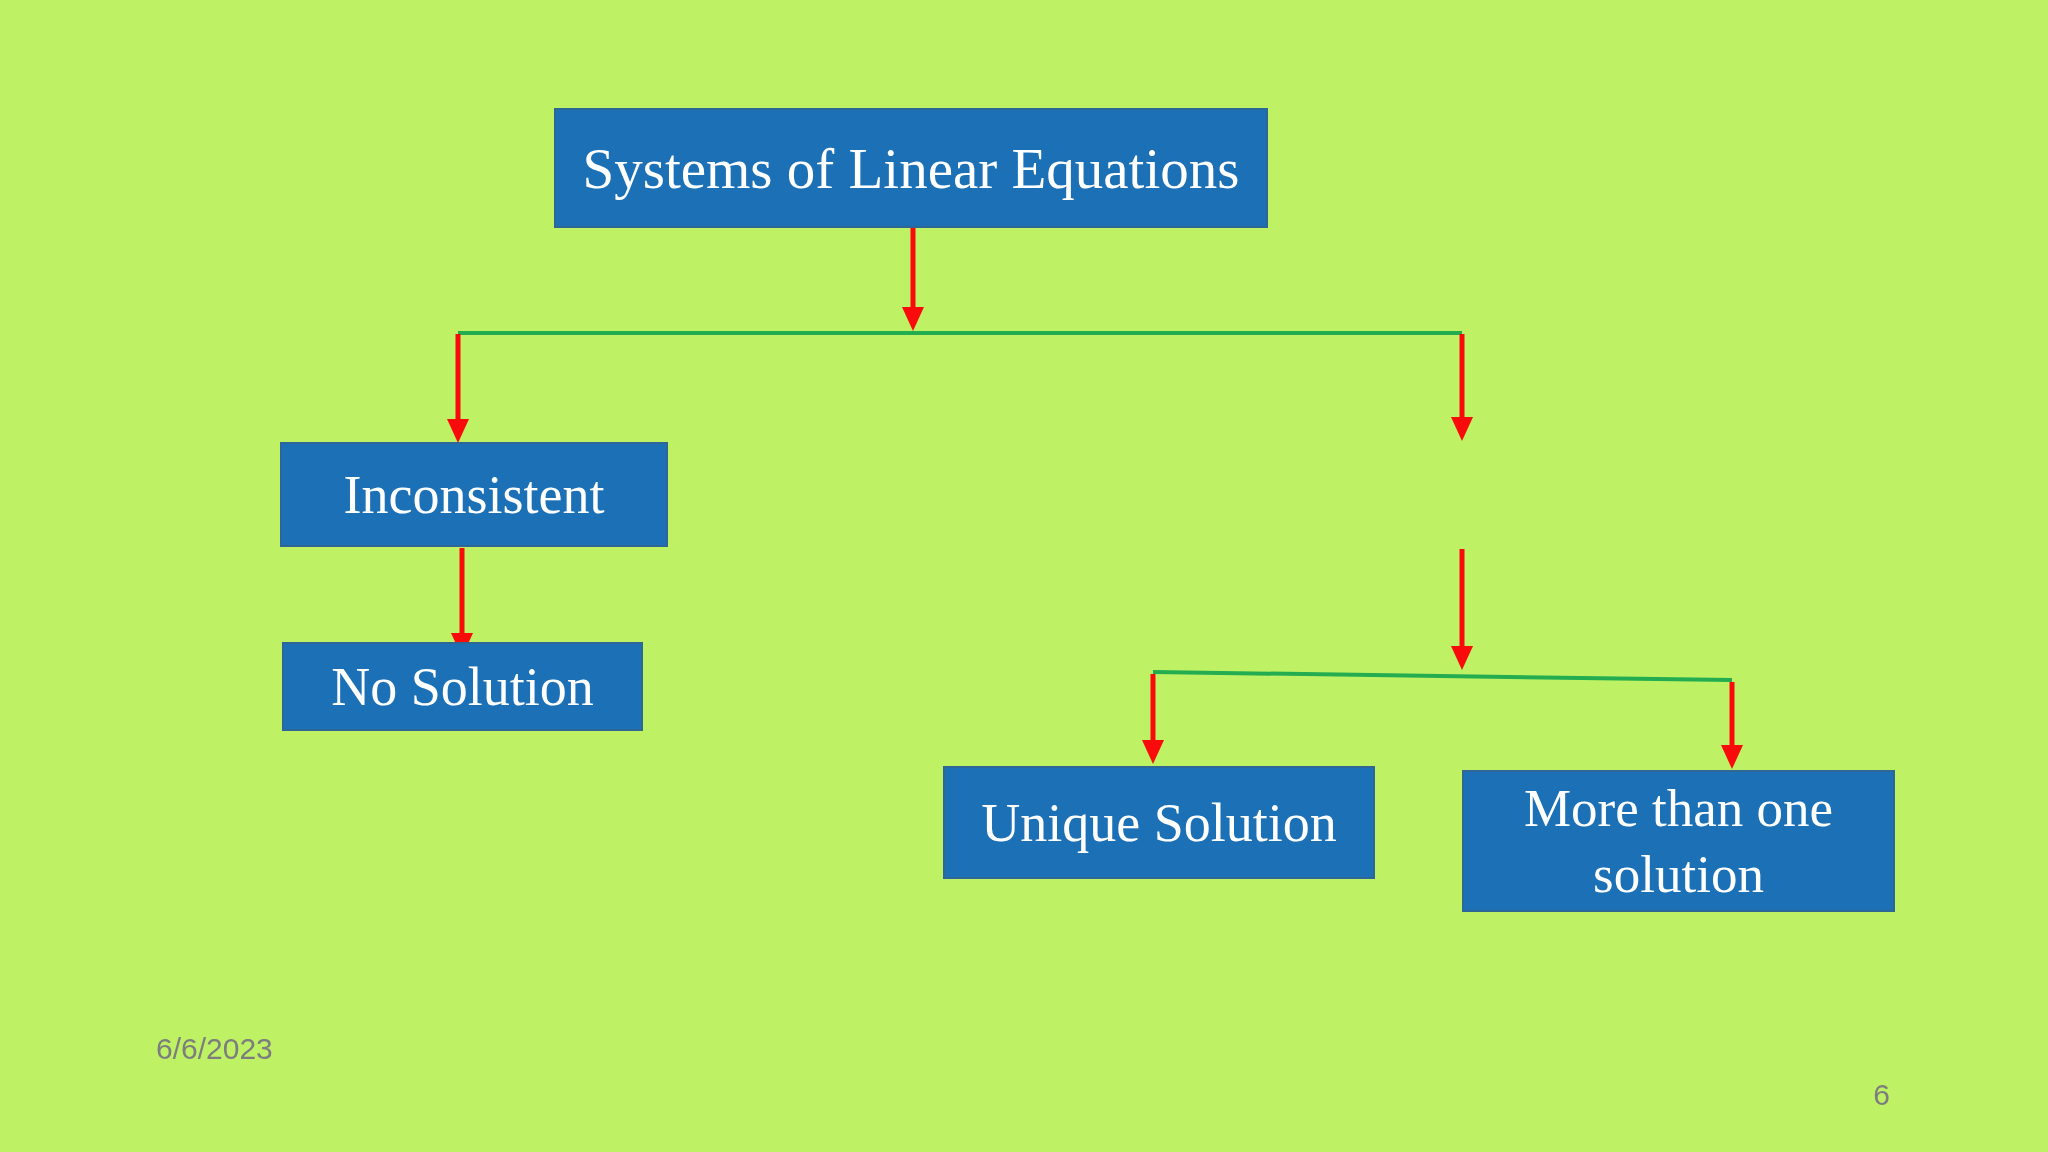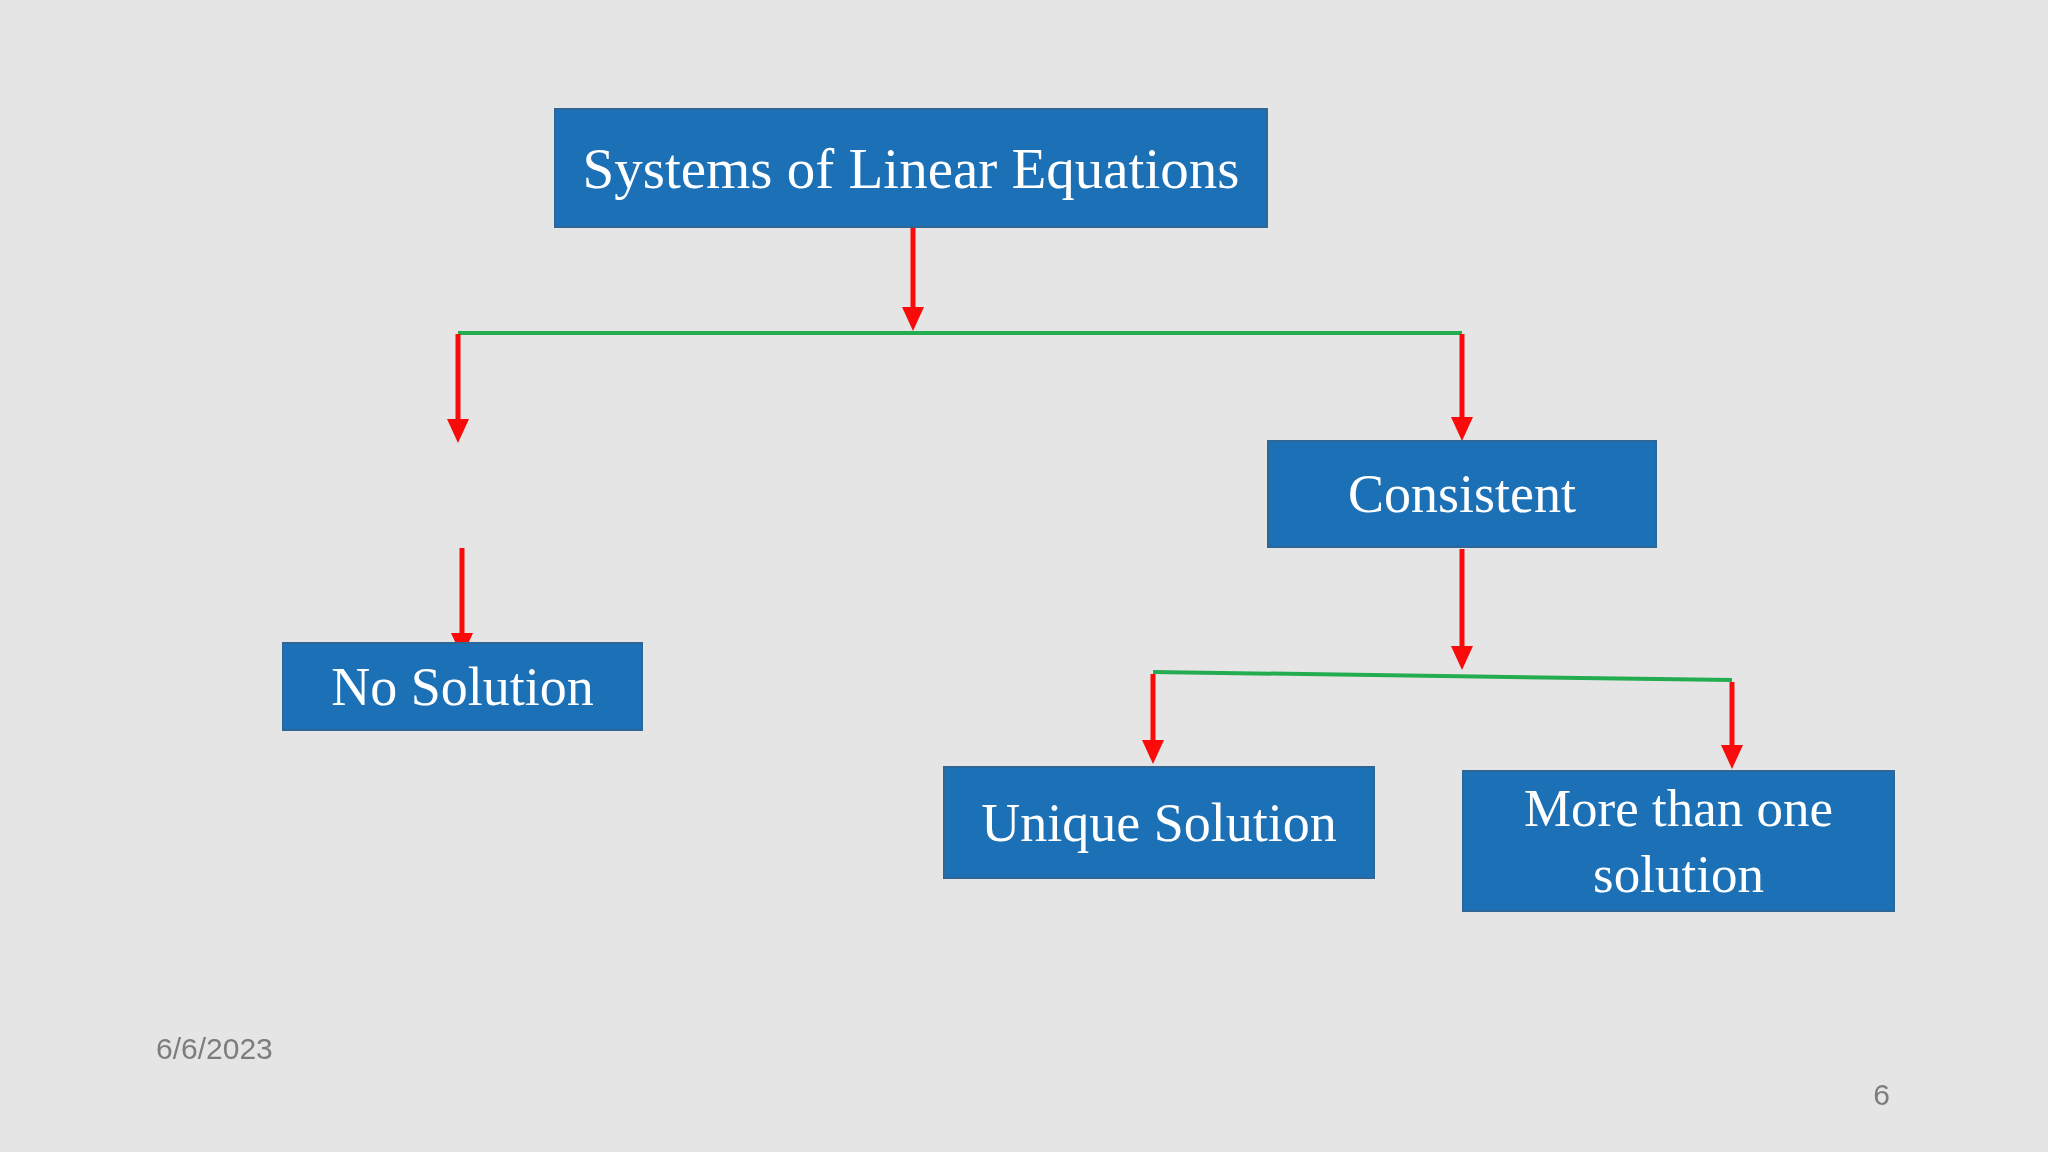--- a/index.html
+++ b/index.html
@@ -4,21 +4,21 @@
 <style>
   html, body {
     margin: 0;
     padding: 0;
     background: #ffffff;
   }
   #slide {
     position: relative;
     width: 2048px;
     height: 1152px;
-    background: #e5e5e5;
+    background: #bef264;
     overflow: hidden;
     font-family: "Liberation Serif", "DejaVu Serif", serif;
   }
   #connectors {
     position: absolute;
     left: 0; top: 0;
     width: 2048px;
     height: 1152px;
     pointer-events: none;
   }
@@ -78,22 +78,22 @@
 
     <line x1="1153" y1="674" x2="1153" y2="740" stroke-width="5" stroke="#F90B0B"></line>
     <polygon points="1142,740 1164,740 1153,764" fill="#F90B0B"></polygon>
 
     <line x1="1732" y1="682" x2="1732" y2="745" stroke-width="5" stroke="#F90B0B"></line>
     <polygon points="1721,745 1743,745 1732,769" fill="#F90B0B"></polygon>
   </svg>
 
   <div class="node" id="node-title">Systems of Linear Equations</div>
 
+  <div class="node" id="node-inconsistent">Inconsistent</div>
 
-  <div class="node" id="node-consistent">Consistent</div>
 
   <div class="node" id="node-no-solution">No Solution</div>
 
   <div class="node" id="node-unique">Unique Solution</div>
 
   <div class="node wrap" id="node-more">More than one solution</div>
 
   <div class="footer-text" id="footer-date">6/6/2023</div>
 
   <div class="footer-text" id="footer-page">6</div>

